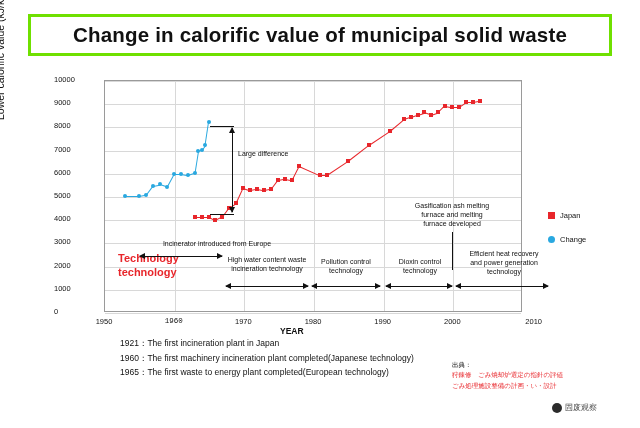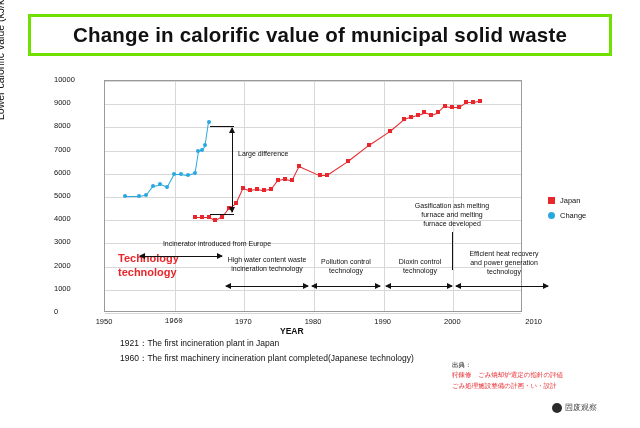--- a/index.html
+++ b/index.html
@@ -47,21 +47,21 @@
   
   .pt{position:absolute;width:4px;height:4px;margin-left:-2px;margin-top:-2px;}
   .pt.japan{background:#e8262b;}
   .pt.europe{background:#29a8e0;border-radius:50%;}
   .seg{position:absolute;height:1px;transform-origin:left center;}
   .seg.japan{background:#e8262b;}
   .seg.europe{background:#29a8e0;}
 
   
   #legend{position:absolute;left:548px;top:196px;font-size:7.5px;color:#111;}
-  .legend-row{display:flex;align-items:center;margin-bottom:6px;}
+  .legend-row{display:flex;align-items:center;margin-bottom:6px;margin-top:15px;}
   .legend-swatch{width:7px;height:7px;margin-right:5px;}
   .legend-swatch.japan{background:#e8262b;}
   .legend-swatch.europe{background:#29a8e0;border-radius:50%;}
 
   
   .ann{position:absolute;font-size:7px;color:#111;line-height:1.25;text-align:center;}
   .arrow-v{position:absolute;width:1px;background:#111;}
   .arrow-h{position:absolute;height:1px;background:#111;}
   .ah-cap{position:absolute;width:0;height:0;}
 
@@ -126,20 +126,21 @@
   </div>
 
   <div id="tech-dev">
       <div>Technology</div>
       <div>technology</div>
     </div>
 
   <div id="notes">
     <div>1921：The first incineration plant in Japan</div>
     <div>1960：The first machinery incineration plant completed(Japanese technology)</div>
+    <div>1965：The first waste to energy plant completed(European technology)</div>
   </div>
 
   <div id="source">
     <div>出典：</div>
     <div class="src-red">狩錬修　ごみ焼却炉選定の指針の評値</div>
     <div class="src-red">ごみ処理施設整備の計画・い・設計</div>
   </div>
 
   <div id="watermark">
     <span class="wm-dot"></span>

